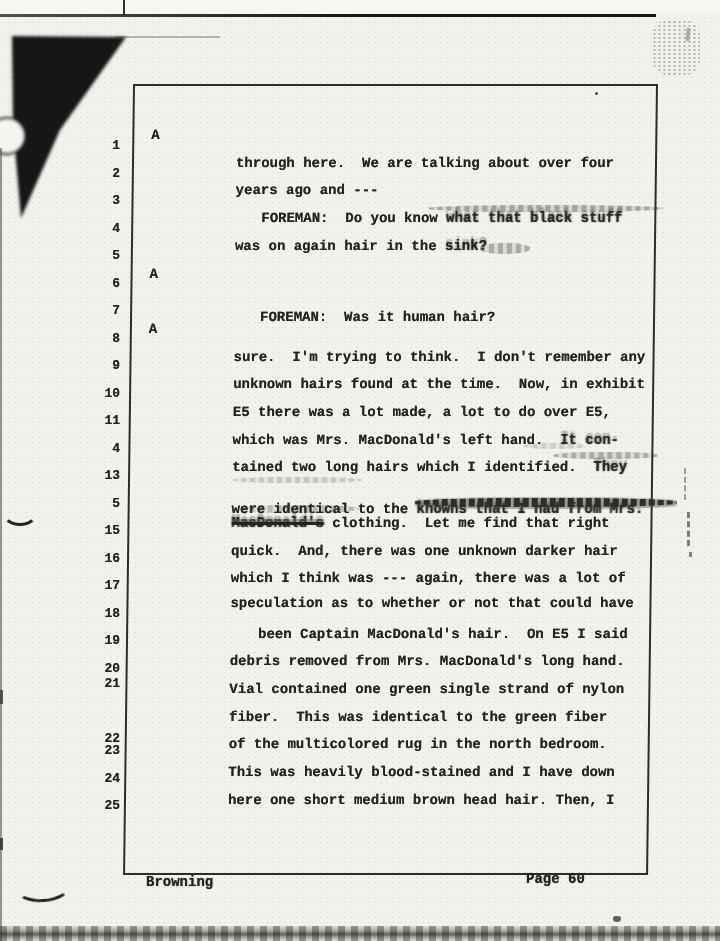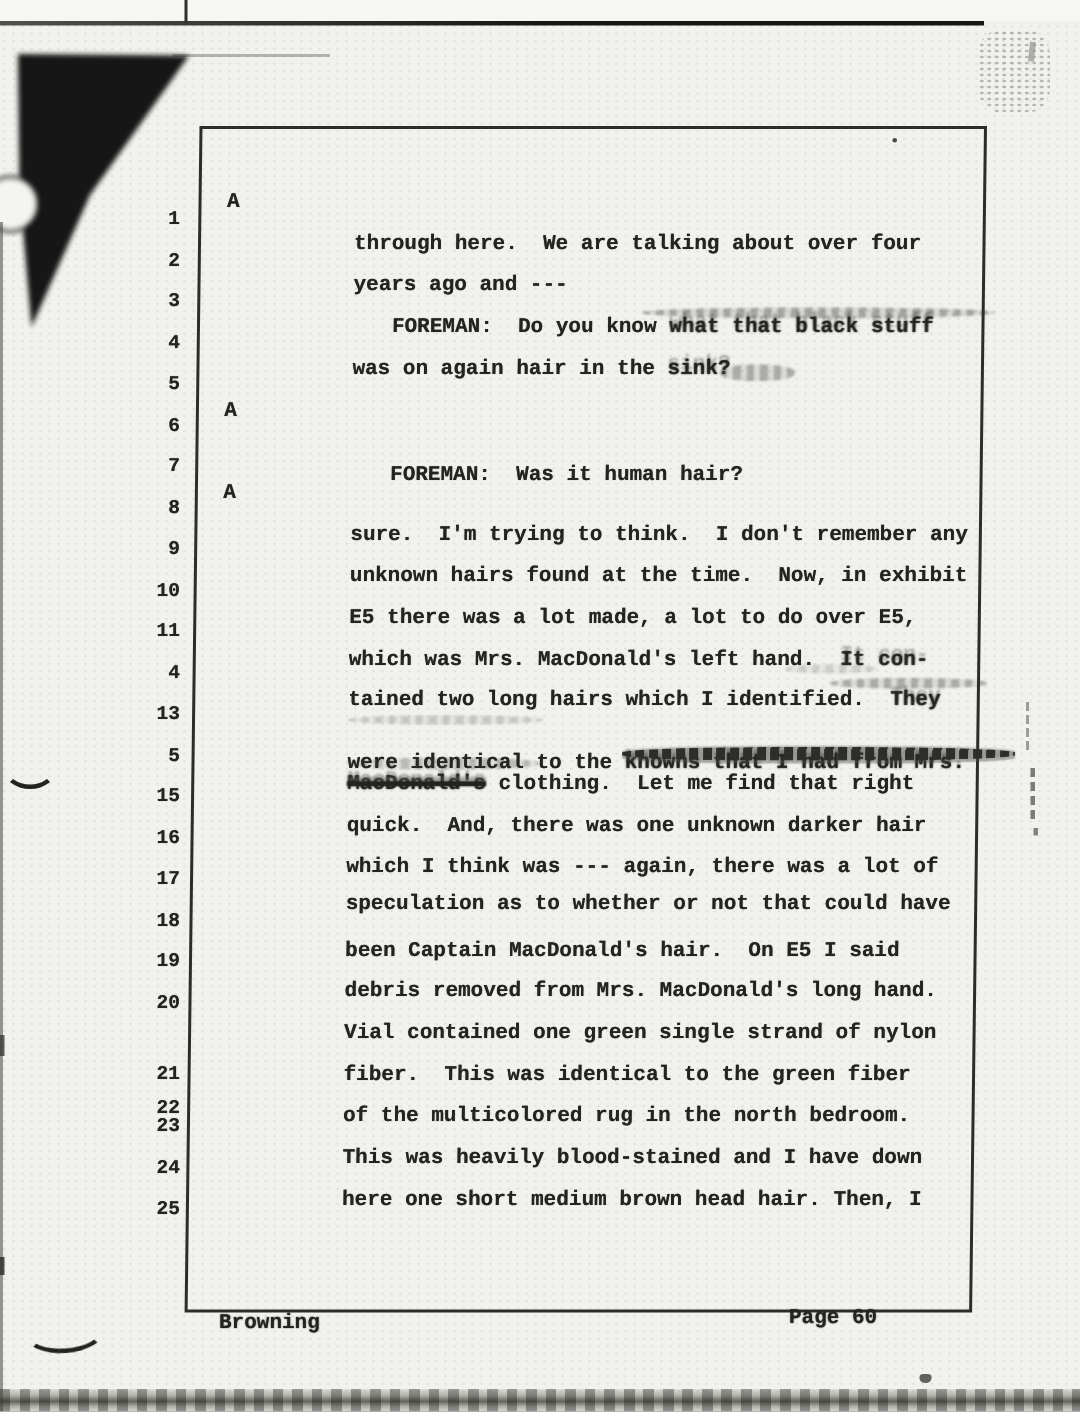--- a/index.html
+++ b/index.html
@@ -119,21 +119,21 @@
         <div class="trow" style="top: 342.6px;"><span class="ttext"><span>sure.  I'm trying to think.  I don't remember any</span></span></div>
         <div class="trow" style="top: 370.3px;"><span class="ttext"><span>unknown hairs found at the time.  Now, in exhibit</span></span></div>
         <div class="trow" style="top: 398px;"><span class="ttext"><span>E5 there was a lot made, a lot to do over E5,</span></span></div>
         <div class="trow" style="top: 425.7px;"><span class="ttext"><span>which was Mrs. MacDonald's left hand.  </span><span class="sm">It con-</span></span></div>
         <div class="trow" style="top: 453.4px;"><span class="ttext"><span>tained two long hairs which I identified.  </span><span class="sm">They</span></span></div>
         <div class="trow" style="top: 481.1px; margin-top: 14px;"><span class="ttext"><span>were identical to the </span><span class="sm">knowns that I had from Mrs.</span></span></div>
         <div class="trow" style="top: 508.8px;"><span class="ttext"><span class="strike">MacDonald's</span><span> clothing.  Let me find that right</span></span></div>
         <div class="trow" style="top: 536.5px;"><span class="ttext"><span>quick.  And, there was one unknown darker hair</span></span></div>
         <div class="trow" style="top: 564.2px;"><span class="ttext"><span>which I think was --- again, there was a lot of</span></span></div>
         <div class="trow" style="top: 589px;"><span class="ttext"><span>speculation as to whether or not that could have</span></span></div>
-        <div class="trow" style="top: 619.6px;"><span class="ttext"><span>been Captain MacDonald's hair.  On E5 I said</span></span></div>
+        <div class="trow" style="top: 619.6px; padding-left: 28px;"><span class="ttext"><span>been Captain MacDonald's hair.  On E5 I said</span></span></div>
         <div class="trow" style="top: 647.3px;"><span class="ttext"><span>debris removed from Mrs. MacDonald's long hand.</span></span></div>
         <div class="trow" style="top: 675px;"><span class="ttext"><span>Vial contained one green single strand of nylon</span></span></div>
         <div class="trow" style="top: 702.7px;"><span class="ttext"><span>fiber.  This was identical to the green fiber</span></span></div>
         <div class="trow" style="top: 730.4px;"><span class="ttext"><span>of the multicolored rug in the north bedroom.</span></span></div>
         <div class="trow" style="top: 758.1px;"><span class="ttext"><span>This was heavily blood-stained and I have down</span></span></div>
         <div class="trow" style="top: 785.8px;"><span class="ttext"><span>here one short medium brown head hair. Then, I</span></span></div>
       </div>
     <div class="streak st4"></div>
     <div class="streak st5"></div>
     <div class="streak st12"></div>
@@ -157,21 +157,21 @@
       <div class="lnum" style="top: 413px;">11</div>
       <div class="lnum" style="top: 440.5px;">4</div>
       <div class="lnum" style="top: 468px;">13</div>
       <div class="lnum" style="top: 495.5px;">5</div>
       <div class="lnum" style="top: 523px;">15</div>
       <div class="lnum" style="top: 550.5px;">16</div>
       <div class="lnum" style="top: 578px;">17</div>
       <div class="lnum" style="top: 605.5px;">18</div>
       <div class="lnum" style="top: 633px;">19</div>
       <div class="lnum" style="top: 660.5px;">20</div>
-      <div class="lnum" style="top: 708px;">21</div>
+      <div class="lnum" style="top: 676px;">21</div>
       <div class="lnum" style="top: 731px; font-family: Liberation Mono, monospace;">22</div>
       <div class="lnum" style="top: 743px;">23</div>
       <div class="lnum" style="top: 770.5px;">24</div>
       <div class="lnum" style="top: 798px;">25</div>
     </div>
 
   <div class="footer-left">Browning</div>
   <div class="footer-right">Page 60</div>
 
 </div>

